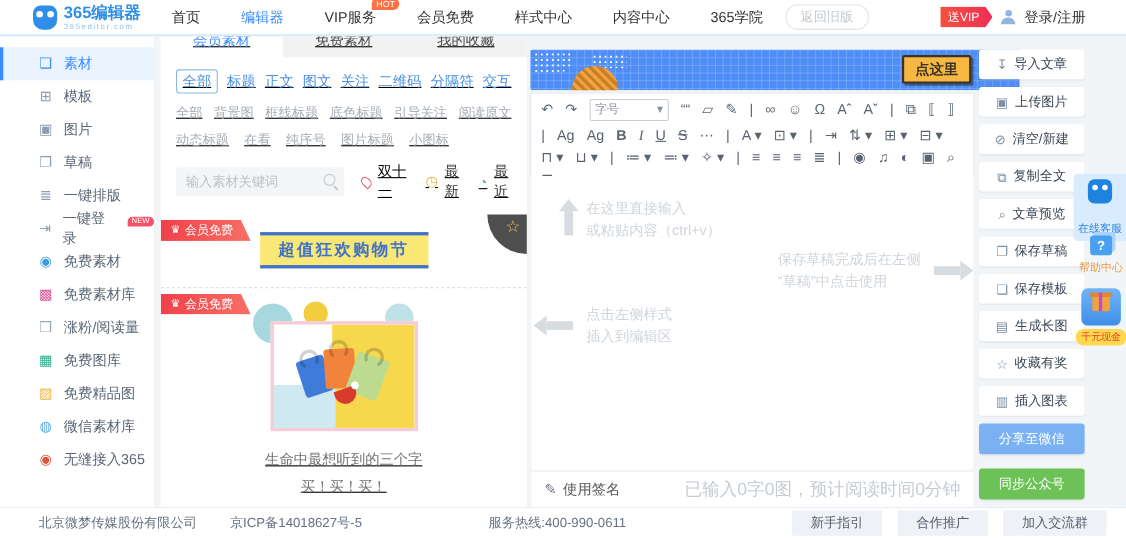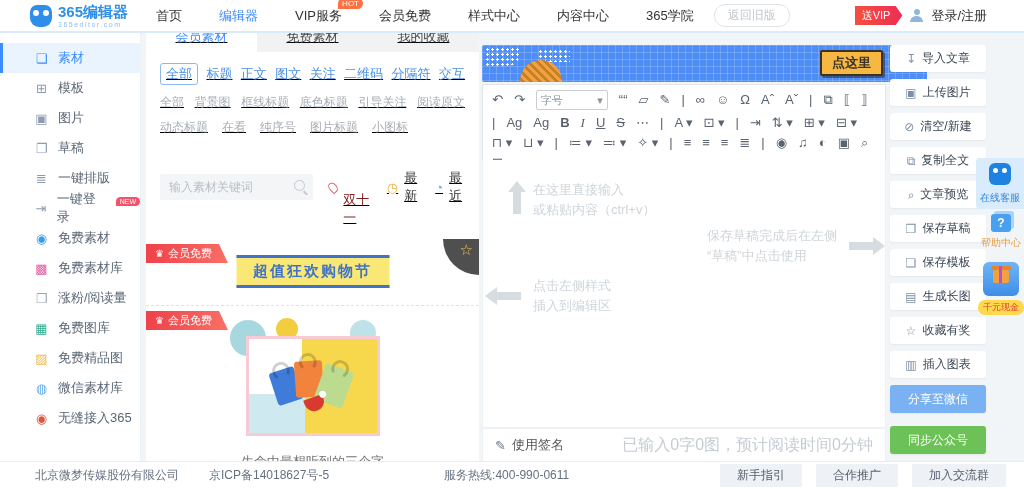--- a/index.html
+++ b/index.html
@@ -54,21 +54,21 @@
   .search-input::placeholder{color:#b9c0c8;}
   .mag{position:absolute;right:8px;top:6px;width:9px;height:9px;border:1.5px solid #c3cad2;border-radius:50%;}
   .mag::after{content:"";position:absolute;right:-4px;bottom:-3px;width:5px;height:1.5px;background:#c3cad2;transform:rotate(45deg);}
   .quick{display:flex;align-items:center;gap:6px;margin-left:16px;cursor:pointer;font-size:13px;}
   .quick.hot-q{color:#e05a68;}
   .flame{width:9px;height:9px;border:1.5px solid #e05a68;border-radius:50% 50% 50% 0;transform:rotate(-45deg);}
   .q-ico{font-size:13px;}
   .q-clock{color:#e8b64c;}
   .q-compass{color:#6fa8dc;}
   .q-label{color:#333;}
-  .quick.hot-q .q-label{color:#7f1d1d;margin-top:44px;}
+  .quick.hot-q .q-label{color:#000000;}
 
   .card1{position:relative;flex:0 0 66px;border-bottom:1px dashed #dfe3e7;margin-top:4px;}
   .ribbon{position:absolute;top:5px;left:0;background:linear-gradient(100deg,#ef4049,#f87066);color:#fff;font-size:11px;padding:2px 16px 2px 9px;clip-path:polygon(0 0,calc(100% - 9px) 0,100% 100%,0 100%);display:flex;align-items:center;gap:4px;z-index:2;}
   .crown{font-size:10px;}
   .promo-title{position:absolute;left:50%;top:16px;transform:translateX(-50%);background:#f9e876;border-top:3px solid #3f72c8;border-bottom:3px solid #3f72c8;padding:4px 17px;color:#3f72c8;font-weight:bold;font-size:15px;letter-spacing:2px;white-space:nowrap;cursor:pointer;}
   .star-badge{position:absolute;top:0;right:0;width:36px;height:36px;background:#4f4f4f;border-bottom-left-radius:100%;z-index:3;cursor:pointer;}
   .star-badge span{position:absolute;top:2px;right:6px;color:#f0c24b;font-size:15px;}
 
   .card2{position:relative;flex:1;}
   .illu{position:relative;width:134px;height:100px;margin:30px auto 0;}
@@ -128,21 +128,21 @@
   .act-btn .g{color:#7d8ea6;font-size:12px;}
   .act-green{margin-top:6px;background:#6dc257;color:#fff;height:28px;}
   .act-blue{background:#79b1f2;color:#fff;height:28px;}
 
   
   .edge{position:absolute;right:0;width:46px;}
   .edge-service{top:158px;background:#d9ecfd;border-radius:4px 0 0 4px;padding:5px 1px 4px;text-align:center;cursor:pointer;}
   .owl-sm{width:22px;height:22px;border-radius:6px;background:#1e82e0;margin:0 auto;position:relative;}
   .owl-sm::before{content:"";position:absolute;left:4px;top:5px;width:5px;height:5px;border-radius:50%;background:#fff;}
   .owl-sm::after{content:"";position:absolute;right:4px;top:5px;width:5px;height:5px;border-radius:50%;background:#fff;}
-  .edge-service .lbl{display:block;color:#2f85dc;font-size:10px;margin-top:6px;}
+  .edge-service .lbl{display:block;color:#2f85dc;font-size:10px;margin-top:16px;}
   .edge-help{top:214px;text-align:center;cursor:pointer;}
   .help-ico{width:20px;height:18px;border-radius:3px;background:#4aa0f0;color:#fff;font-size:12px;font-weight:bold;line-height:18px;margin:0 auto;box-shadow:3px -3px 0 #a9d3f7;}
   .edge-help .lbl{display:block;color:#e89a3c;font-size:10px;margin-top:4px;}
   .edge-cash{top:262px;text-align:center;cursor:pointer;}
   .cash-tile{width:36px;height:34px;border-radius:6px;background:linear-gradient(#6fb4f7,#3f8fe8);margin:0 auto;position:relative;}
   .gift{position:absolute;left:10px;top:8px;width:16px;height:13px;background:#f2a23c;border-radius:2px;}
   .gift::before{content:"";position:absolute;left:-2px;top:-4px;width:20px;height:4px;background:#e8832f;border-radius:1px;}
   .gift::after{content:"";position:absolute;left:6px;top:-4px;width:3px;height:17px;background:#b54de0;}
   .cash-lbl{position:relative;margin-top:-6px;display:inline-block;background:#ffd84d;color:#e03c2f;font-size:9px;padding:1px 5px;border-radius:7px;}
 

